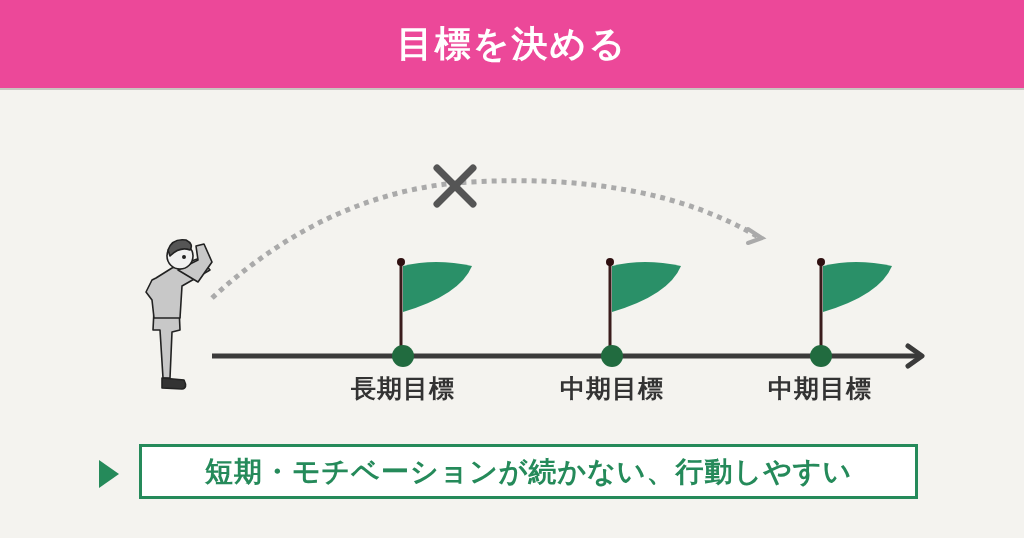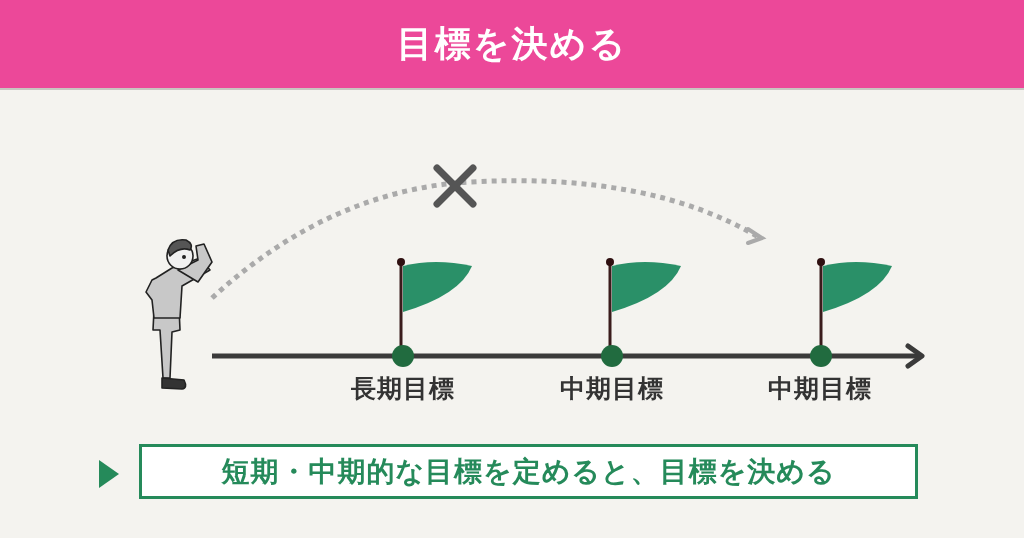--- a/index.html
+++ b/index.html
@@ -76,14 +76,14 @@
     <circle cx="184" cy="257" r="1.2" fill="#222"></circle>
   </g>
 </svg>
 
 <div class="label" style="left:323px;">長期目標</div>
 <div class="label" style="left:532px;">中期目標</div>
 <div class="label" style="left:740px;">中期目標</div>
 
 <div class="callout-arrow"></div>
 <div class="callout-box">
-  <span class="callout-text">短期・中期的な目標を定めると、目標を決める</span>
+  <span class="callout-text">短期・モチベーションが続かない、行動しやすい</span>
 </div>
 
 </body></html>

